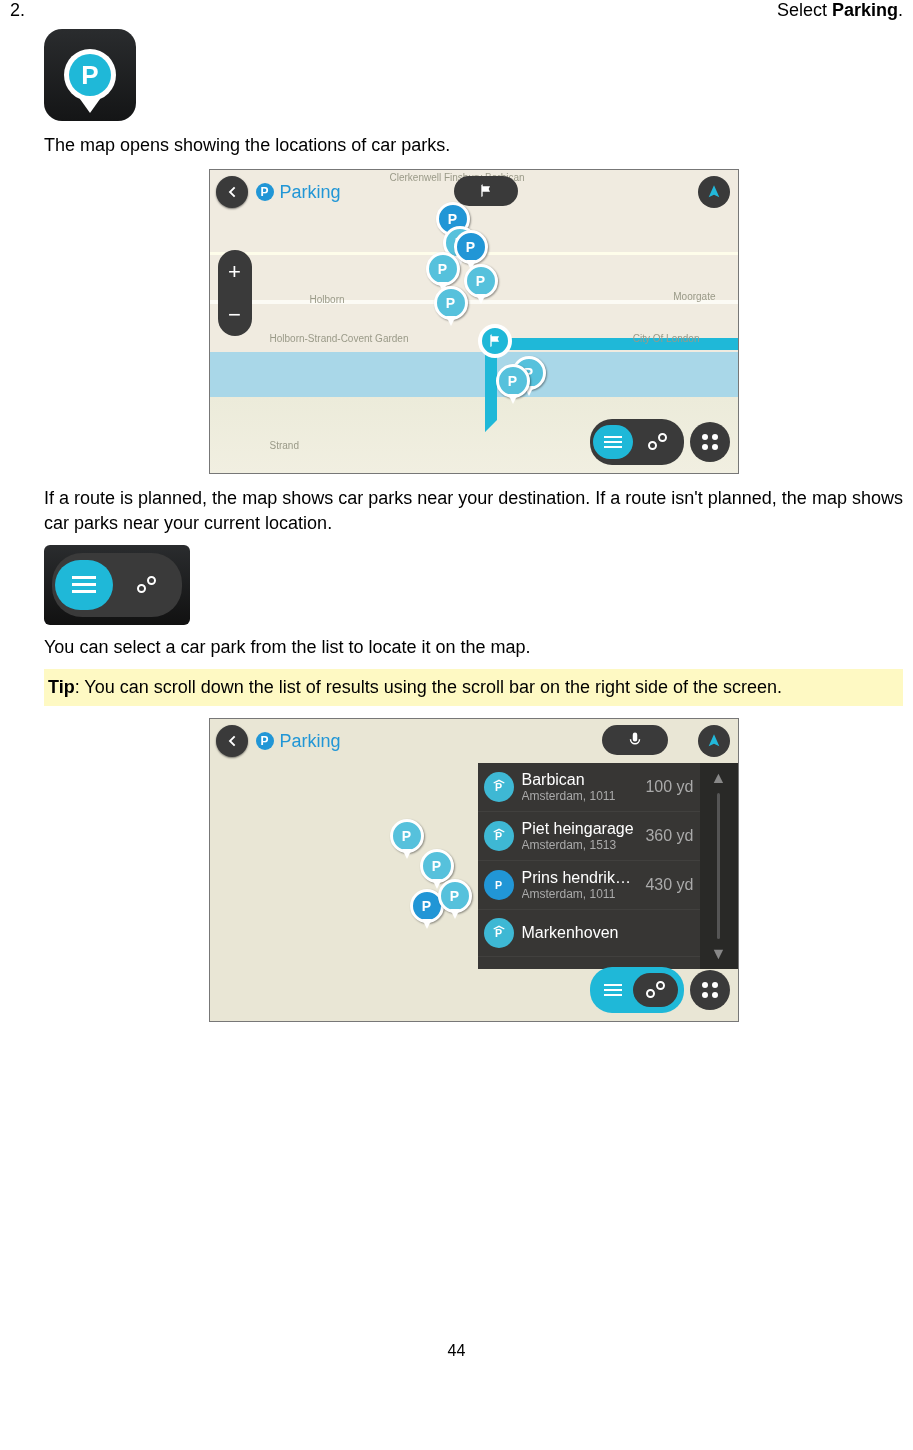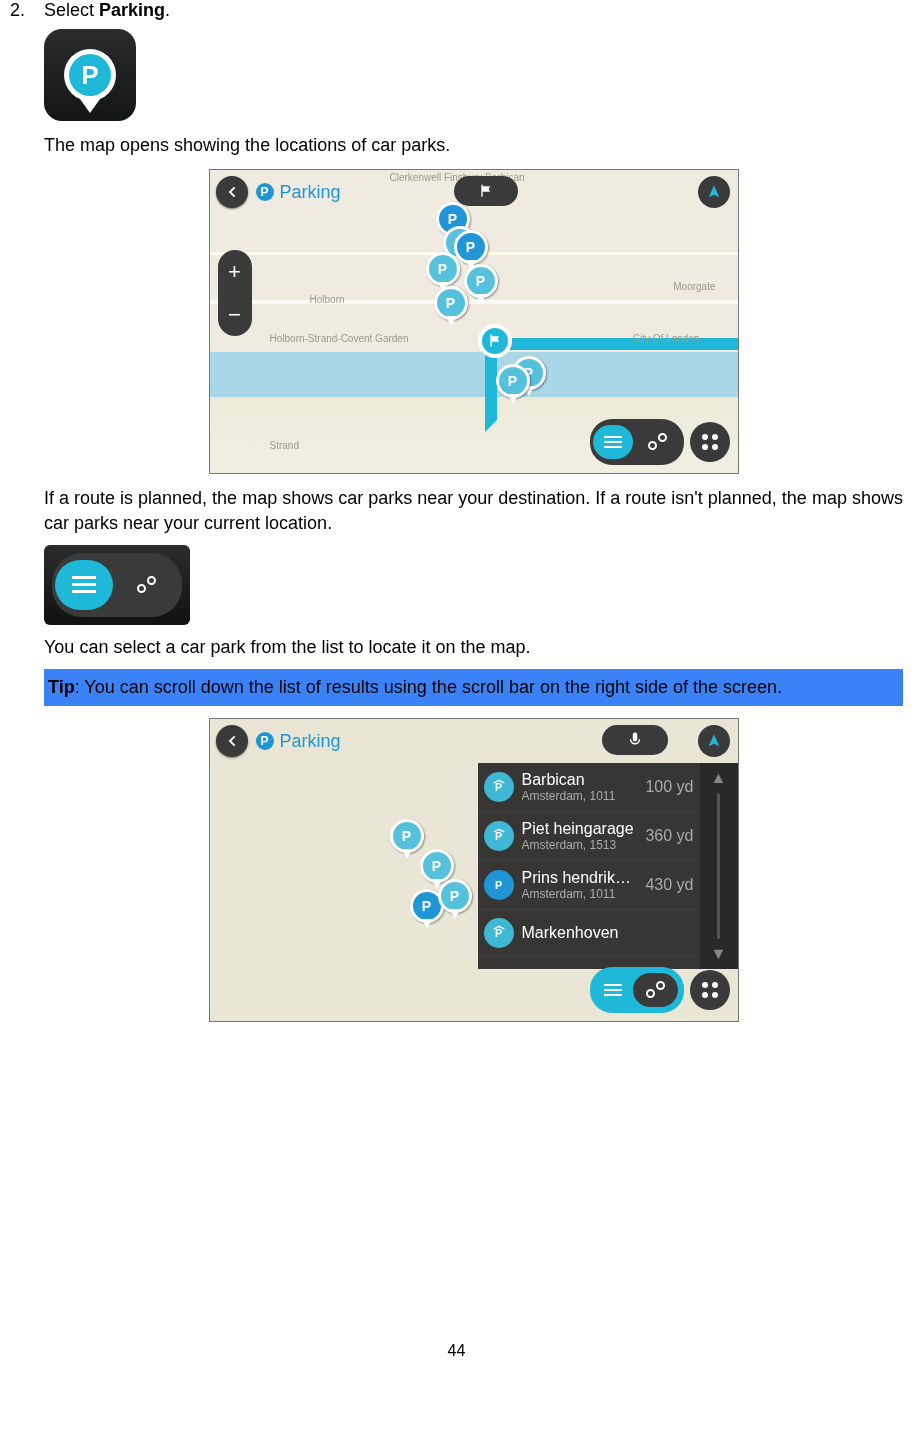--- a/index.html
+++ b/index.html
@@ -17,21 +17,21 @@
   .step-row {
     display: flex;
     margin-top: 0;
     margin-bottom: 8px;
     font-size: 18px;
   }
   .step-num {
     width: 34px;
     flex: 0 0 34px;
   }
-  .step-body { flex: 1; }
+  .step-body { flex: 1; text-align: right; }
   .bold { font-weight: bold; }
   .indented {
     margin-left: 34px;
   }
   p { margin: 4px 0; font-size: 18px; line-height: 1.35; }
 
   
   .parking-icon {
     width: 92px; height: 92px;
     background: linear-gradient(#2a2c2e, #141516);
@@ -223,21 +223,21 @@
   }
   .toggle-img .list-toggle { width: 124px; height: 58px; border-radius: 30px; }
   .toggle-img .knob-left { width: 58px; height: 50px; border-radius: 26px; background:#1fb8d8 !important; }
   .toggle-img .burger { width:24px; height:3px; }
   .toggle-img .burger::before, .toggle-img .burger::after { width:24px; height:3px; }
   .toggle-img .burger::before { top:-7px; }
   .toggle-img .burger::after { top:7px; }
 
   
   .tip {
-    background:#3b82f6; padding:8px 4px; margin:10px 0; font-size:18px;
+    background:#fef9c3; padding:8px 4px; margin:10px 0; font-size:18px;
   }
 
   
   .map2 {
     width: 528px; height: 302px;
     background:#e9e6d5;
   }
   .map2-overlay {
     position:absolute; inset:0;
   }
@@ -317,21 +317,21 @@
       <div class="route1b">
         <svg viewBox="0 0 24 24">
             <path d="M5 3v18l2-1V13h11l-2-4 2-4H7V2z"></path>
           </svg>
       </div>
 
       <div class="map-label" style="top:2px; left:180px;">Clerkenwell   Finsbury   Barbican</div>
       <div class="map-label" style="top:124px; left:100px;">Holborn</div>
       <div class="map-label" style="top:163px; left:60px;">Holborn-Strand-Covent Garden</div>
       <div class="map-label" style="top:270px; left:60px;">Strand</div>
-      <div class="map-label" style="top:111px; right:22px;">Moorgate</div>
+      <div class="map-label" style="top:121px; right:22px;">Moorgate</div>
       <div class="map-label" style="top:163px; right:38px;">City Of London</div>
 
       <div class="ppin" style="left:226px; top:32px;">P</div>
       <div class="ppin cov" style="left:233px; top:56px;">P</div>
       <div class="ppin" style="left:244px; top:60px;">P</div>
       <div class="ppin cov" style="left:216px; top:82px;">P</div>
       <div class="ppin cov" style="left:254px; top:94px;">P</div>
       <div class="ppin cov" style="left:224px; top:116px;">P</div>
       <div class="ppin cov" style="left:302px; top:186px;">P</div>
       <div class="ppin cov" style="left:286px; top:194px;">P</div>

